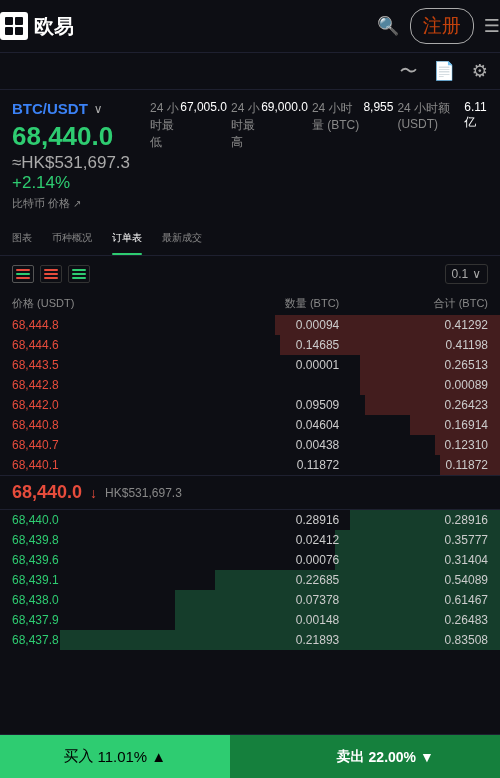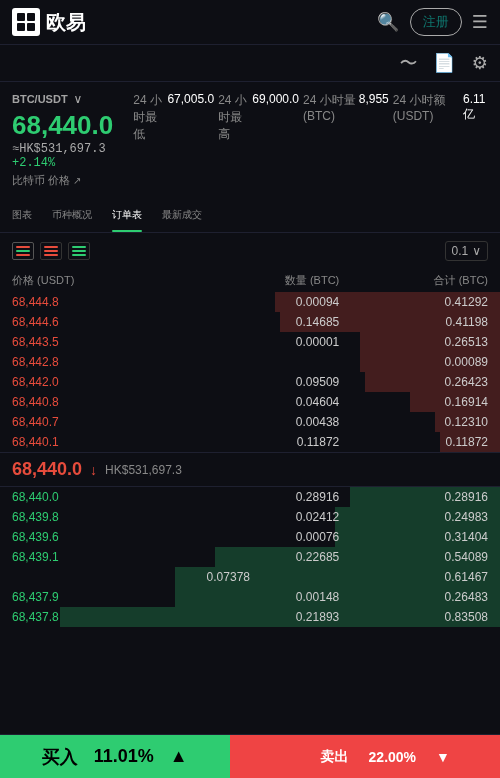--- a/index.html
+++ b/index.html
@@ -10,21 +10,21 @@
       width: 500px;
       min-height: 778px;
       font-size: 13px;
     }
 
     
     .header {
       display: flex;
       align-items: center;
       justify-content: space-between;
-      padding: 8px 12px;
+      padding: 8px 0;
       background: #0d0e14;
       border-bottom: 1px solid #1e2030;
     }
     .logo {
       display: flex;
       align-items: center;
       gap: 6px;
       font-size: 20px;
       font-weight: bold;
       color: #fff;
@@ -56,22 +56,22 @@
     }
     .header-icon {
       color: #aaa;
       font-size: 18px;
       cursor: pointer;
     }
     .register-btn {
       border: 1px solid #aaa;
       border-radius: 16px;
       padding: 4px 12px;
-      color: #0f766e;
-      font-size: 13px;
+      color: #c2410c;
+      font-size: 19px;
       cursor: pointer;
       background: transparent;
     }
 
     
     .sub-header {
       display: flex;
       align-items: center;
       justify-content: flex-end;
       padding: 6px 12px;
@@ -94,39 +94,38 @@
     .price-left {
       flex: 1;
     }
     .pair-row {
       display: flex;
       align-items: center;
       gap: 6px;
       margin-bottom: 6px;
     }
     .pair-name {
-      font-size: 11px;
+      font-size: 15px;
       font-weight: 600;
-      color: #a3a3a3;
+      color: #3b82f6;
     }
     .pair-arrow {
       color: #aaa;
       font-size: 12px;
     }
     .main-price {
       font-size: 26px;
       font-weight: 700;
       color: #2ecc71;
       line-height: 1;
       margin-bottom: 4px;
     }
     .hk-price {
-      font-size: 12px;
+      font-size: 17px;
       color: #aaa;
-      font-family: Liberation Mono, monospace;
     }
     .hk-price span.green {
       color: #2ecc71;
     }
     .coin-label {
       font-size: 11px;
       color: #888;
       margin-top: 3px;
       display: flex;
       align-items: center;
@@ -291,41 +290,41 @@
       bottom: 0;
       width: 500px;
       display: flex;
       height: 44px;
       border-top: 1px solid #1e2030;
     }
     .buy-btn {
       flex: 1;
       background: #2ecc71;
       color: #000;
-      font-weight: 700;
-      font-size: 18px;
+      font-weight: 400;
+      font-size: 15px;
       border: none;
       cursor: pointer;
       display: flex;
       align-items: center;
       justify-content: center;
-      gap: 16px;
+      gap: 4px;
     }
     .sell-btn {
       flex: 1;
-      background: #ef4444;
+      background: #15803d;
       color: #fff;
       font-weight: 700;
       font-size: 14px;
       border: none;
       cursor: pointer;
       display: flex;
       align-items: center;
       justify-content: center;
-      gap: 20px;
+      gap: 4px;
       padding-left: 41px;
     }
   </style>
 </head>
 <body>
 
 <div class="header">
   <div class="logo">
     <div class="logo-icon">
       <div class="logo-grid">
@@ -485,36 +484,37 @@
     <div class="order-row buy">
     <div class="bg-bar" style="width:30%"></div>
     <span class="price">68,440.0</span>
     <span class="amount">0.28916</span>
     <span class="total">0.28916</span>
   </div>
     <div class="order-row buy">
     <div class="bg-bar" style="width:33%"></div>
     <span class="price">68,439.8</span>
     <span class="amount">0.02412</span>
-    <span class="total">0.24983</span>
+    <span class="total">0.35777</span>
   </div>
     <div class="order-row buy">
     <div class="bg-bar" style="width:33%"></div>
     <span class="price">68,439.6</span>
     <span class="amount">0.00076</span>
     <span class="total">0.31404</span>
   </div>
     <div class="order-row buy">
     <div class="bg-bar" style="width:57%"></div>
     <span class="price">68,439.1</span>
     <span class="amount">0.22685</span>
     <span class="total">0.54089</span>
   </div>
     <div class="order-row buy">
     <div class="bg-bar" style="width:65%"></div>
+    <span class="price">68,438.0</span>
     <span class="amount">0.07378</span>
     <span class="total">0.61467</span>
   </div>
     <div class="order-row buy">
     <div class="bg-bar" style="width:65%"></div>
     <span class="price">68,437.9</span>
     <span class="amount">0.00148</span>
     <span class="total">0.26483</span>
   </div>
     <div class="order-row buy">

